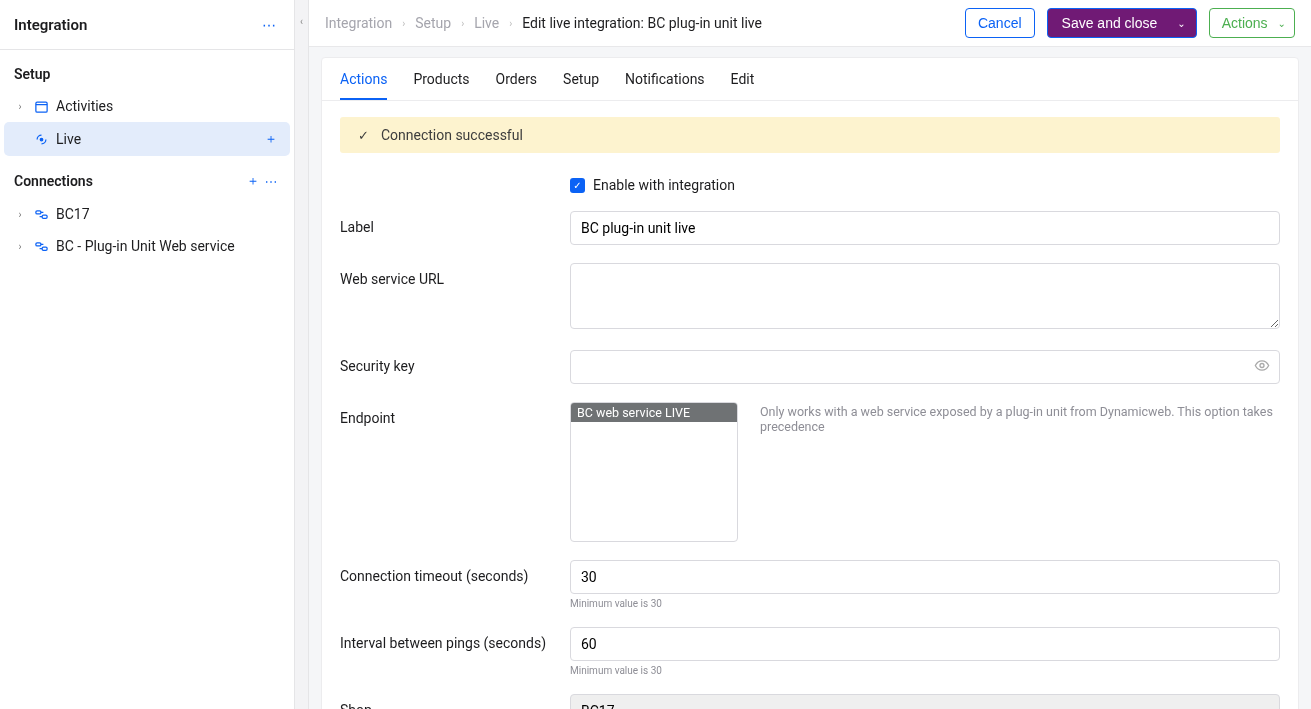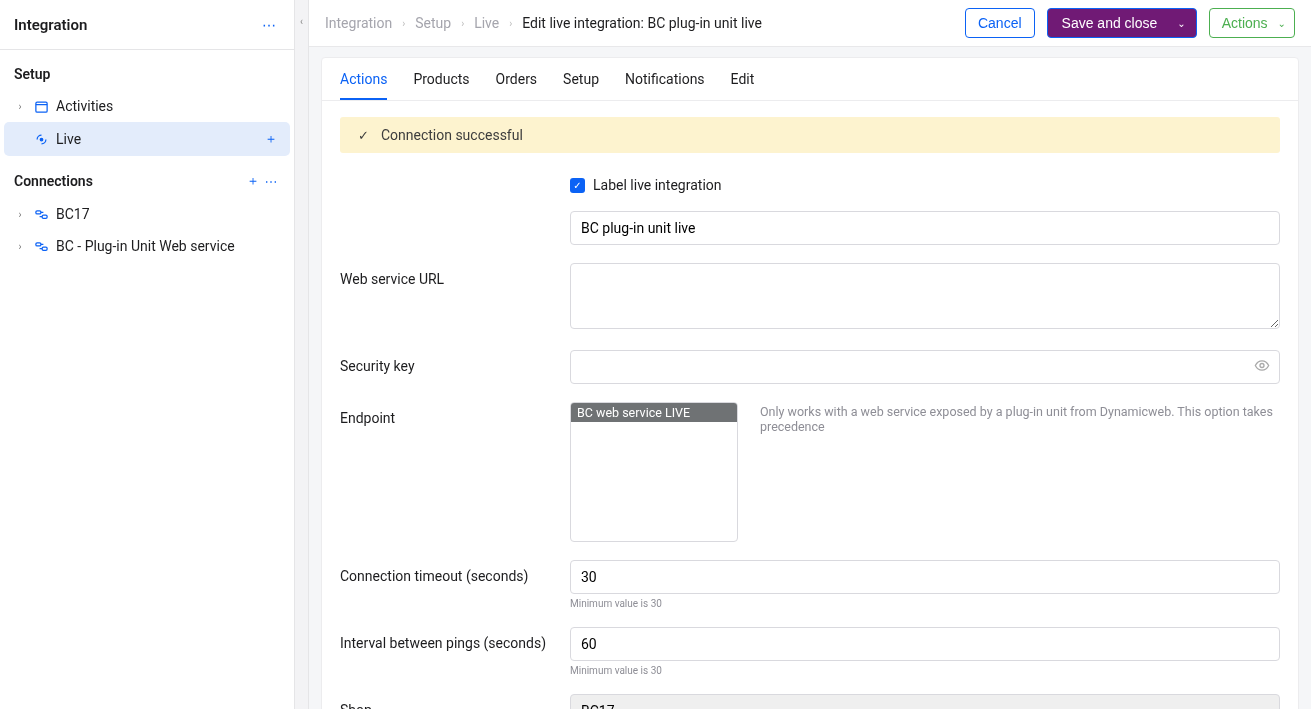--- a/index.html
+++ b/index.html
@@ -365,25 +365,26 @@
         <div class="card-body">
           <div class="alert-success">
             <span class="check">✓</span>
             <span>Connection successful</span>
           </div>
 
           <div class="form-row">
             <div class="form-label"></div>
             <div class="form-right checkbox-row">
               <span class="checkbox-box">✓</span>
-              <span>Label live integration</span>
-            </div>
-          </div>
-
-          <div class="form-row">
+              <span>Enable with integration</span>
+            </div>
+          </div>
+
+          <div class="form-row">
+            <div class="form-label">Label</div>
             <div class="form-right">
               <input class="form-control" value="BC plug-in unit live" style="">
             </div>
           </div>
 
           <div class="form-row">
             <div class="form-label">Web service URL</div>
             <div class="form-right">
               <textarea class="form-control" rows="3" style=""></textarea>
             </div>

